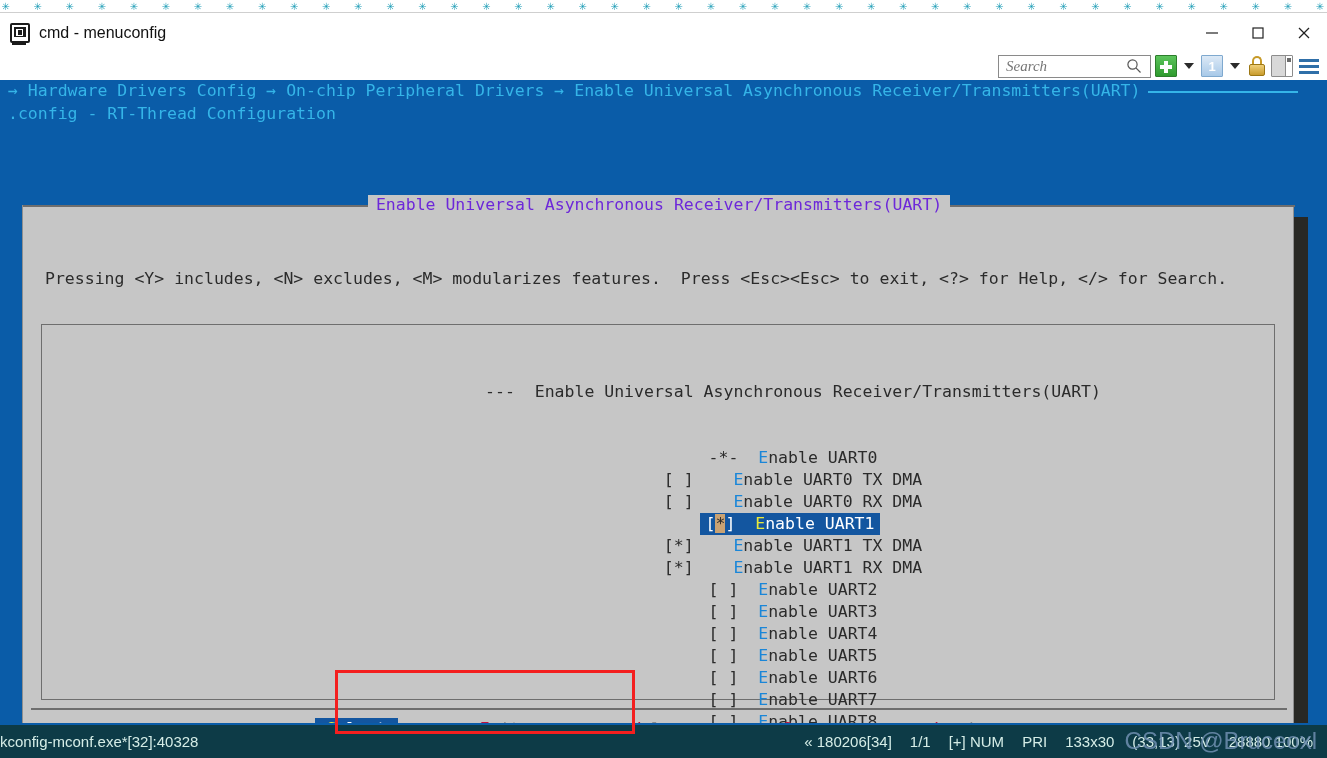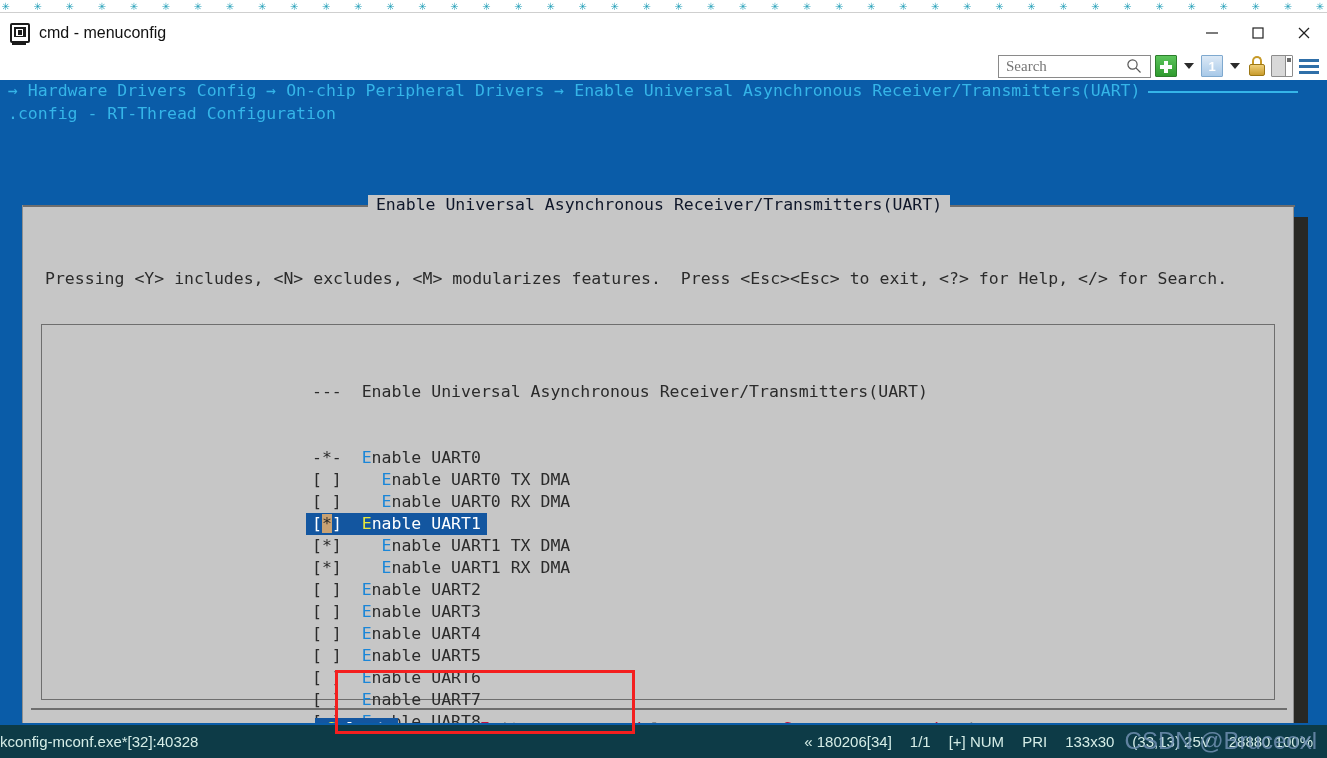--- a/index.html
+++ b/index.html
@@ -86,21 +86,21 @@
   .toolbar {
     position: absolute; right: 6px; top: 53px; height: 26px;
     display: flex; align-items: center; gap: 4px;
   }
   .searchbox {
     width: 153px; height: 23px; border: 1px solid #8a8a8a; background: #ffffff;
     display: flex; align-items: center; padding: 0 4px 0 7px;
   }
   .searchbox input {
     border: none; outline: none; width: 120px; height: 19px;
-    font-family: "Liberation Serif", serif; 
+    font-family: "Liberation Serif", serif; font-style: italic;
     font-size: 15px; color: #4d7c0f; background: transparent;
   }
   .mag { width: 16px; height: 16px; flex: 0 0 auto; }
   .tb-icon { display: flex; align-items: center; justify-content: center; }
   .ic-plus {
     width: 22px; height: 22px; border: 1px solid #2c7d2c;
     background: linear-gradient(#5cc45c, #2e9b2e);
     position: relative; border-radius: 1px;
   }
   .ic-plus::before, .ic-plus::after {
@@ -183,38 +183,39 @@
     font-family: "DejaVu Sans Mono", monospace;
     font-size: 16.5px; line-height: 22px;
     color: #2b2b2b;
   }
   .dlg-title-wrap {
     position: absolute; left: 0; top: -11px; width: 1272px;
     display: flex; align-items: center; justify-content: center;
     pointer-events: none;
   }
   .dlg-title {
-    background: #c6c6c6; color: #0f172a; padding: 0 8px;
+    background: #c6c6c6; color: #6d28d9; padding: 0 8px;
     font-size: 16.5px; line-height: 20px; white-space: nowrap;
   }
   .dlg-title-rule { height: 2px; background: #6e6e6e; flex: 1; margin-top: 1px; }
 
   .help-block { padding: 18px 0 0 22px; white-space: pre; }
   .help-line { white-space: pre; }
 
   .list-frame {
     position: absolute; left: 18px; top: 118px; width: 1234px; height: 376px;
     border: 1px solid #6e6e6e; background: #c6c6c6;
   }
   .menu-list {
     padding-top: 12px; white-space: pre; position: relative;
   }
   .menu-row {
     white-space: pre; height: 22px; line-height: 22px; padding-left: 270px;
     position: relative;
+    text-align: center;
   }
   .menu-row .flag { display: inline-block; }
   .menu-row .hot { color: #1a86d8; }
   .menu-row.hdr { color: #2b2b2b; padding-left: 270px; }
   .menu-row.sel {
     background: transparent;
   }
   .sel-hl {
     display: inline-block; background: #1356a0; color: #ffffff;
     padding: 0; margin-left: -6px; padding-left: 6px; padding-right: 6px;

